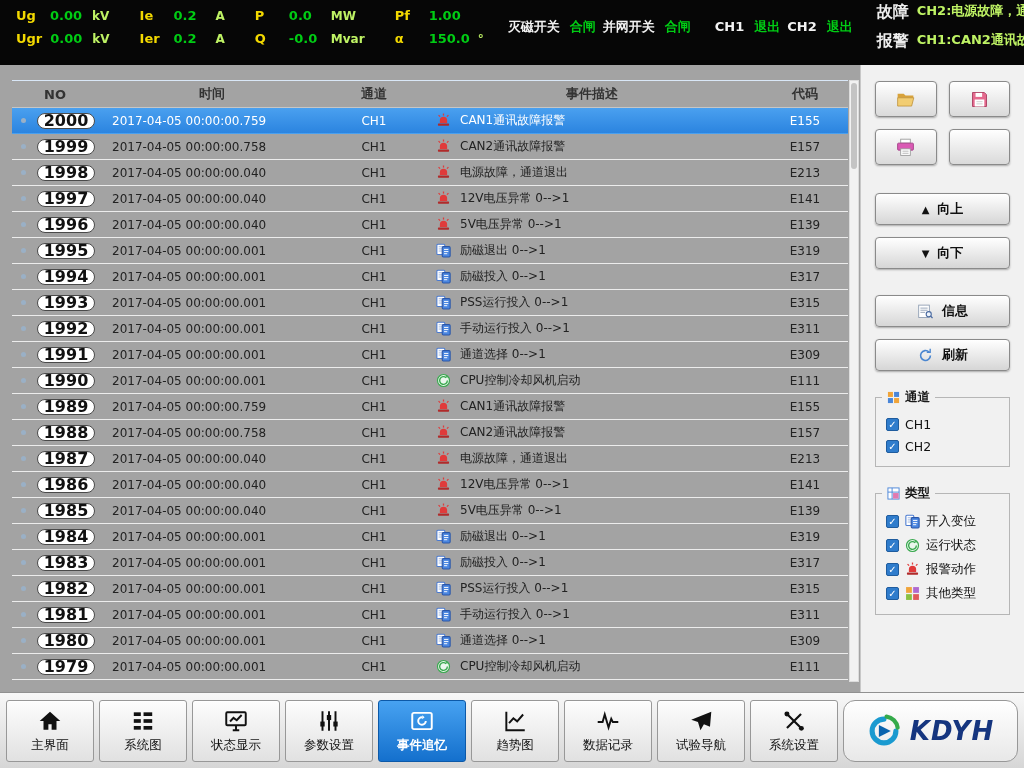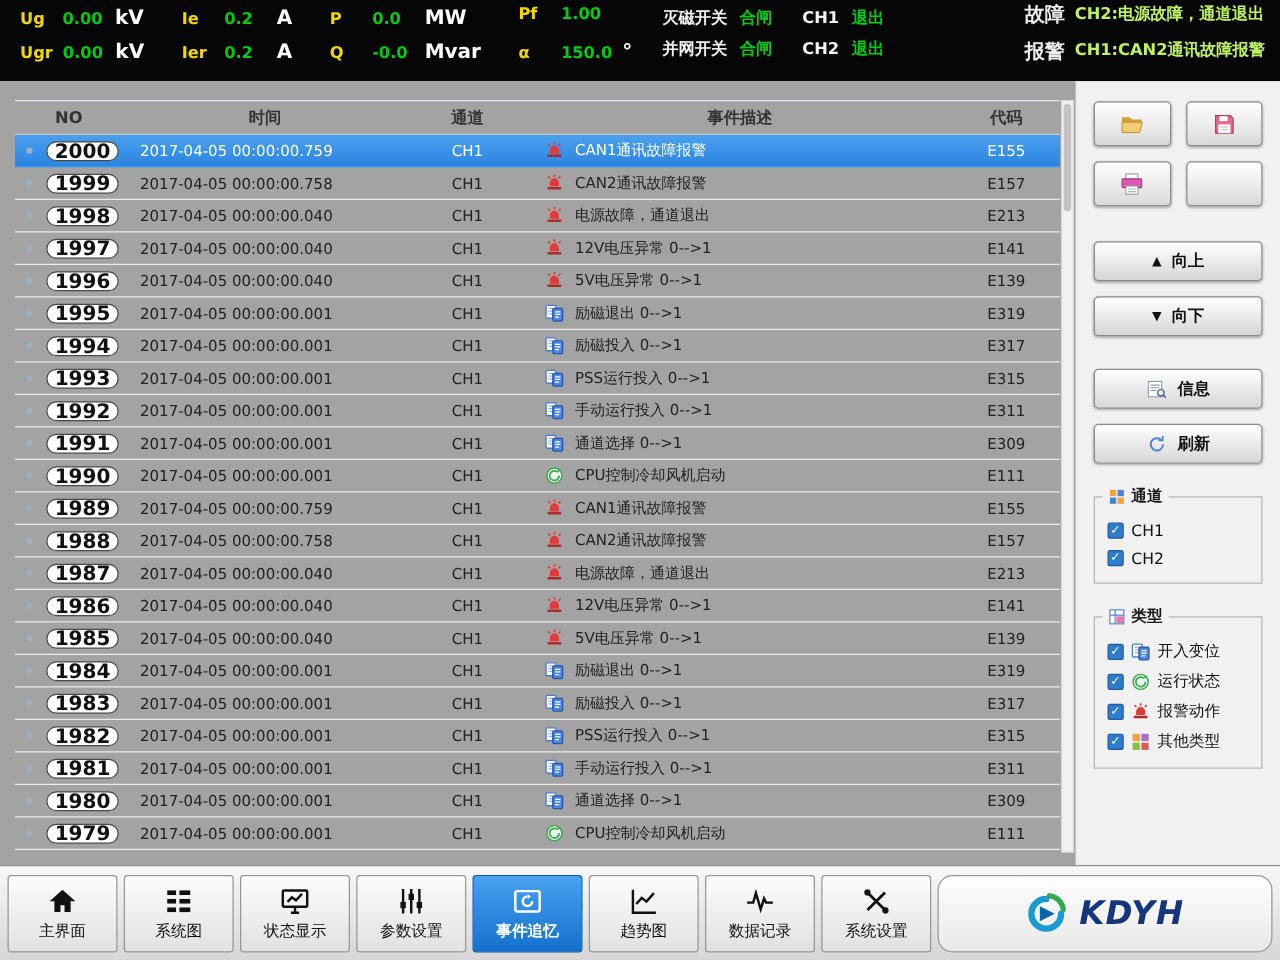--- a/index.html
+++ b/index.html
@@ -5,22 +5,22 @@
   *{margin:0;padding:0;box-sizing:border-box}
   html,body{width:1024px;height:768px;overflow:hidden}
   body{font-family:"DejaVu Sans","Liberation Sans",sans-serif;font-size:12px;color:#222;background:#fff}
 
   
   .topbar{height:65px;background:#060606;display:flex;align-items:center;padding:4px 12px 16px 16px;gap:24px}
   .meas-grid{display:grid;grid-template-columns:auto auto auto auto;column-gap:30px;row-gap:8px}
   .meas{display:flex;align-items:baseline;gap:8px;white-space:nowrap}
   .meas .lbl{color:#f2d800;font-weight:bold;font-size:13px;min-width:26px}
   .meas .val{color:#00cc14;font-weight:bold;font-size:13px;min-width:34px}
-  .meas .unit{color:#ffffff;font-size:16px;font-weight:bold}
-  .kv2{display:flex;flex-direction:column;gap:7px}
+  .meas .unit{color:#bef264;font-size:12px;font-weight:bold}
+  .kv2{display:flex;flex-direction:row;gap:7px}
   .kvrow{display:flex;gap:10px;align-items:baseline;white-space:nowrap}
   .kvrow .klbl{color:#f2f2f2;font-weight:bold;font-size:13px}
   .kvrow .kval{color:#00cc14;font-weight:bold;font-size:13px}
   .alerts{margin-left:auto;display:flex;flex-direction:column;gap:8px;align-items:flex-start}
   .alert-row{display:flex;gap:8px;white-space:nowrap}
   .alert-row .albl{color:#ededed;font-size:16px;font-weight:bold}
   .alert-row .aval{color:#bef264;font-size:13px;font-weight:bold}
 
   
   .main{display:flex;height:627px}
@@ -850,20 +850,26 @@
           </svg></span>
         <span>趋势图</span>
       </div>
       <div class="tab">
         <span class="tab-ic"><svg viewBox="0 0 24 24" fill="none" stroke="currentColor" stroke-width="1.8">
             <path d="M2.5 13h4.5l2-7 3.5 12 2.5-8 1.5 3h5"></path>
           </svg></span>
         <span>数据记录</span>
       </div>
       <div class="tab">
+        <span class="tab-ic"><svg viewBox="0 0 24 24" fill="currentColor">
+            <path d="M21.5 3.5L3 10.8l6.2 2.2 2.3 7.5 3.2-5.4 5.6 2.1z"></path>
+          </svg></span>
+        <span>试验导航</span>
+      </div>
+      <div class="tab">
         <span class="tab-ic"><svg viewBox="0 0 24 24" fill="none" stroke="currentColor" stroke-width="2">
             <path d="M5.5 18.5L18.5 5.5M5.5 5.5l13 13"></path>
             <circle cx="5.5" cy="5.5" r="2.3" fill="currentColor" stroke="none"></circle>
             <circle cx="18.8" cy="18.8" r="2.3" fill="currentColor" stroke="none"></circle>
           </svg></span>
         <span>系统设置</span>
       </div>
     </div>
   <div class="logo-btn">
     <svg class="logo-mark" viewBox="0 0 40 40">

